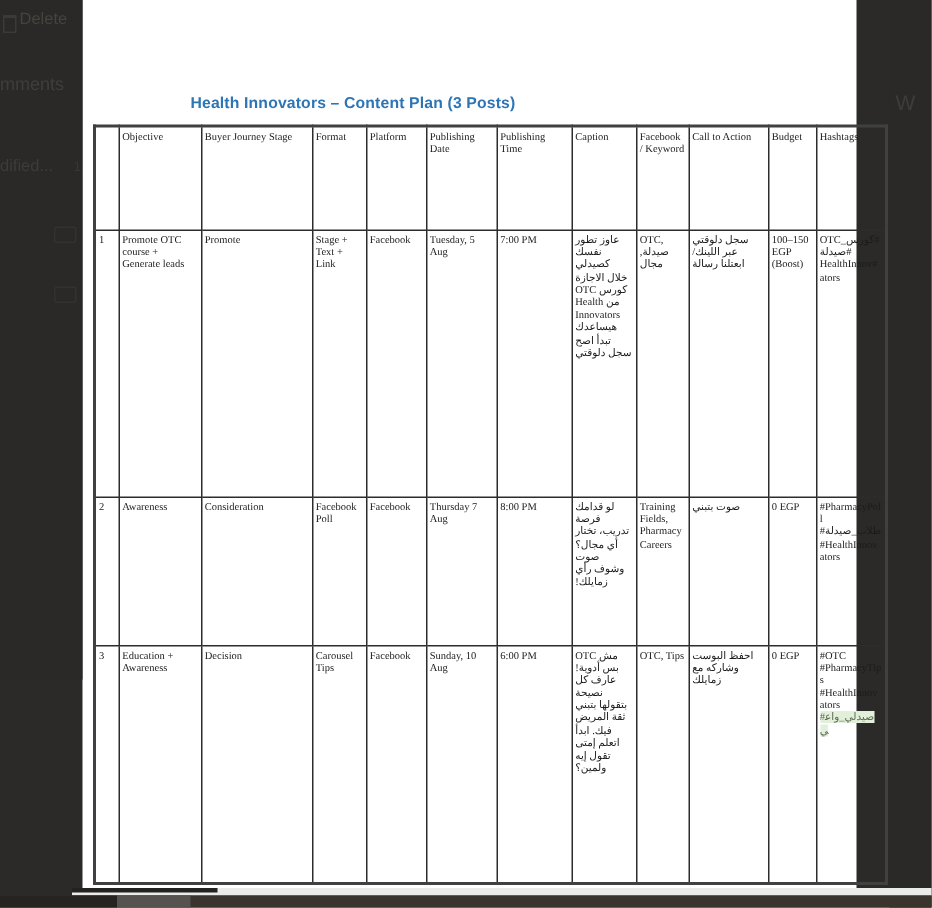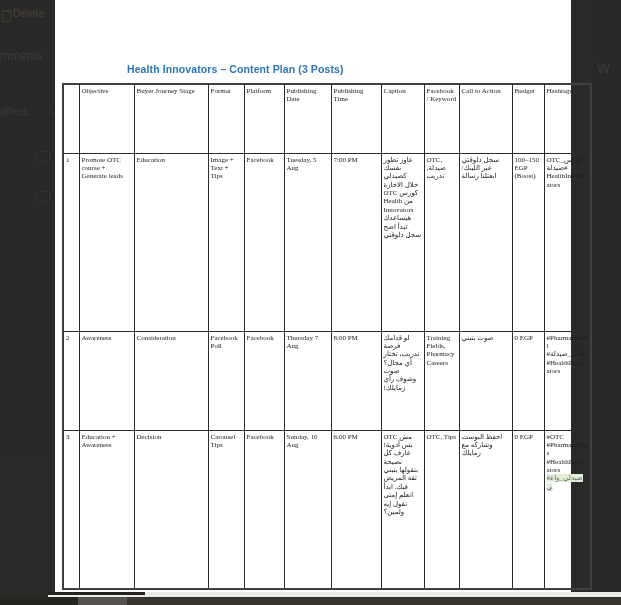--- a/index.html
+++ b/index.html
@@ -88,27 +88,27 @@
       <th>Caption</th>
       <th>Facebook / Keyword</th>
       <th>Call to Action</th>
       <th>Budget</th>
       <th>Hashtags</th>
     </tr>
 
     <tr class="r1">
       <td>1</td>
       <td>Promote OTC course + Generate leads</td>
-      <td>Education</td>
-      <td>Image + Text + Tips</td>
+      <td>Promote</td>
+      <td>Stage + Text + Link</td>
       <td>Facebook</td>
       <td>Tuesday, 5 Aug</td>
       <td>7:00 PM</td>
       <td class="ar">عاوز تطور نفسك كصيدلي خلال الاجازة كورس OTC من Health Innovators هيساعدك تبدأ اصح سجل دلوقتي</td>
-      <td>OTC, صيدلة, تدريب</td>
+      <td>OTC, صيدلة, مجال</td>
       <td class="ar">سجل دلوقتي عبر اللينك/ ابعتلنا رسالة</td>
       <td>100–150 EGP (Boost)</td>
       <td class="ar">#كورس_OTC #صيدلة #HealthInnovators</td>
     </tr>
 
     <tr class="r2">
       <td>2</td>
       <td>Awareness</td>
       <td>Consideration</td>
       <td>Facebook Poll</td>

